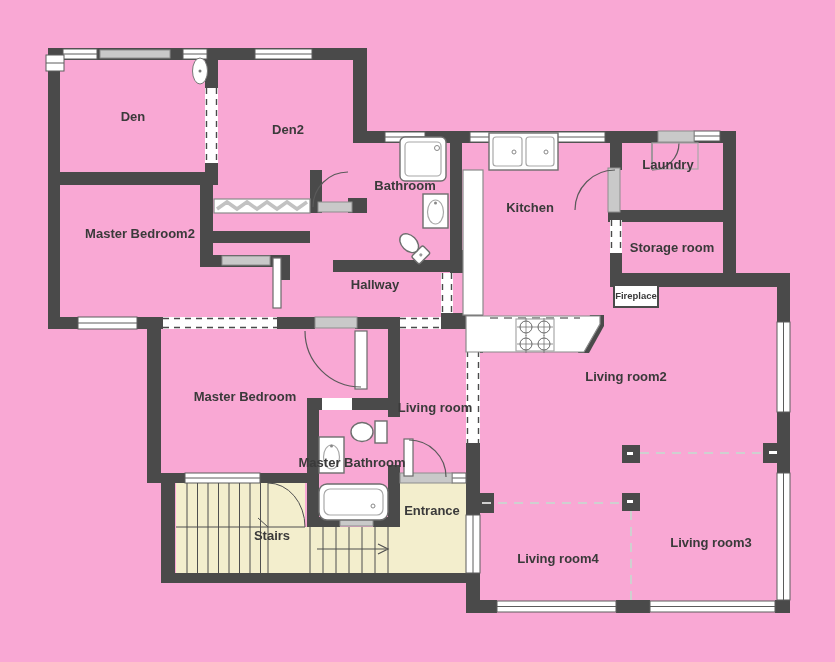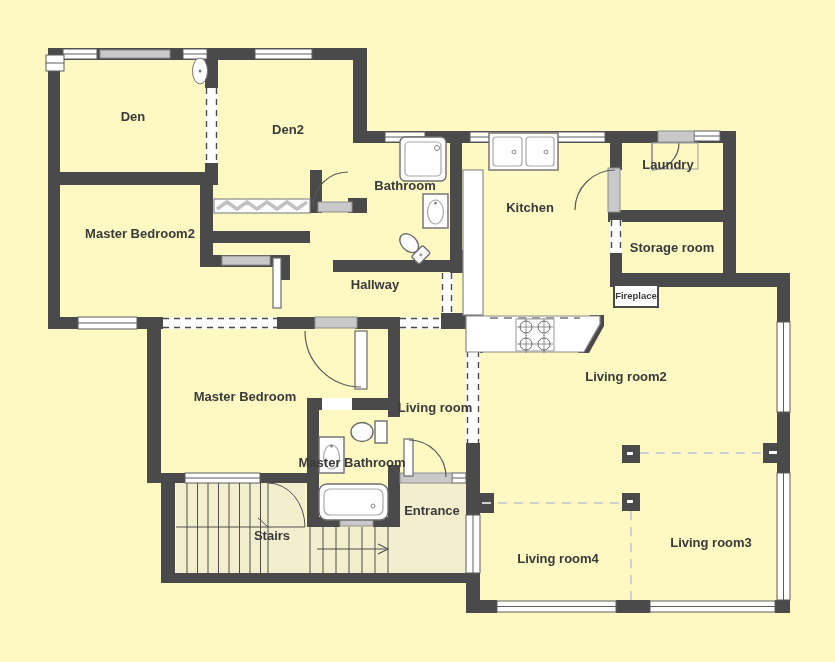--- a/index.html
+++ b/index.html
@@ -1,16 +1,16 @@
 <!DOCTYPE html>
 <html style="--wall: #4a4a4a; --stairs: #f3eecd; --label: #3a3a3a; --fixture: #6e6e6e; --slider: #c9c9c9; --separator: #d0d0d0;"><head>
 <meta charset="utf-8">
 <style>
   html,body{margin:0;padding:0;background:#fff;}
-  .stage{position:relative;width:835px;height:662px;background:#fef9c3;overflow:hidden;
+  .stage{position:relative;width:835px;height:662px;background:#f9a8d4;overflow:hidden;
          font-family:"Liberation Sans", sans-serif;}
   svg{display:block}
   .wall{fill:var(--wall,#4a4a4a);}
   .win{fill:#ffffff;stroke:#5c5c5c;stroke-width:1;}
   .winline{stroke:#5c5c5c;stroke-width:1;fill:none;}
   .slider{fill:var(--slider,#c9c9c9);stroke:#8d8d8d;stroke-width:1;}
   .open{fill:#ffffff;}
   .dash{stroke:#4a4a4a;stroke-width:1.4;stroke-dasharray:6 5;fill:none;}
   .sep{stroke:var(--separator,#d0d0d0);stroke-width:2;stroke-dasharray:9 7;fill:none;}
   .arc{fill:none;stroke:#5a5a5a;stroke-width:1.2;}

